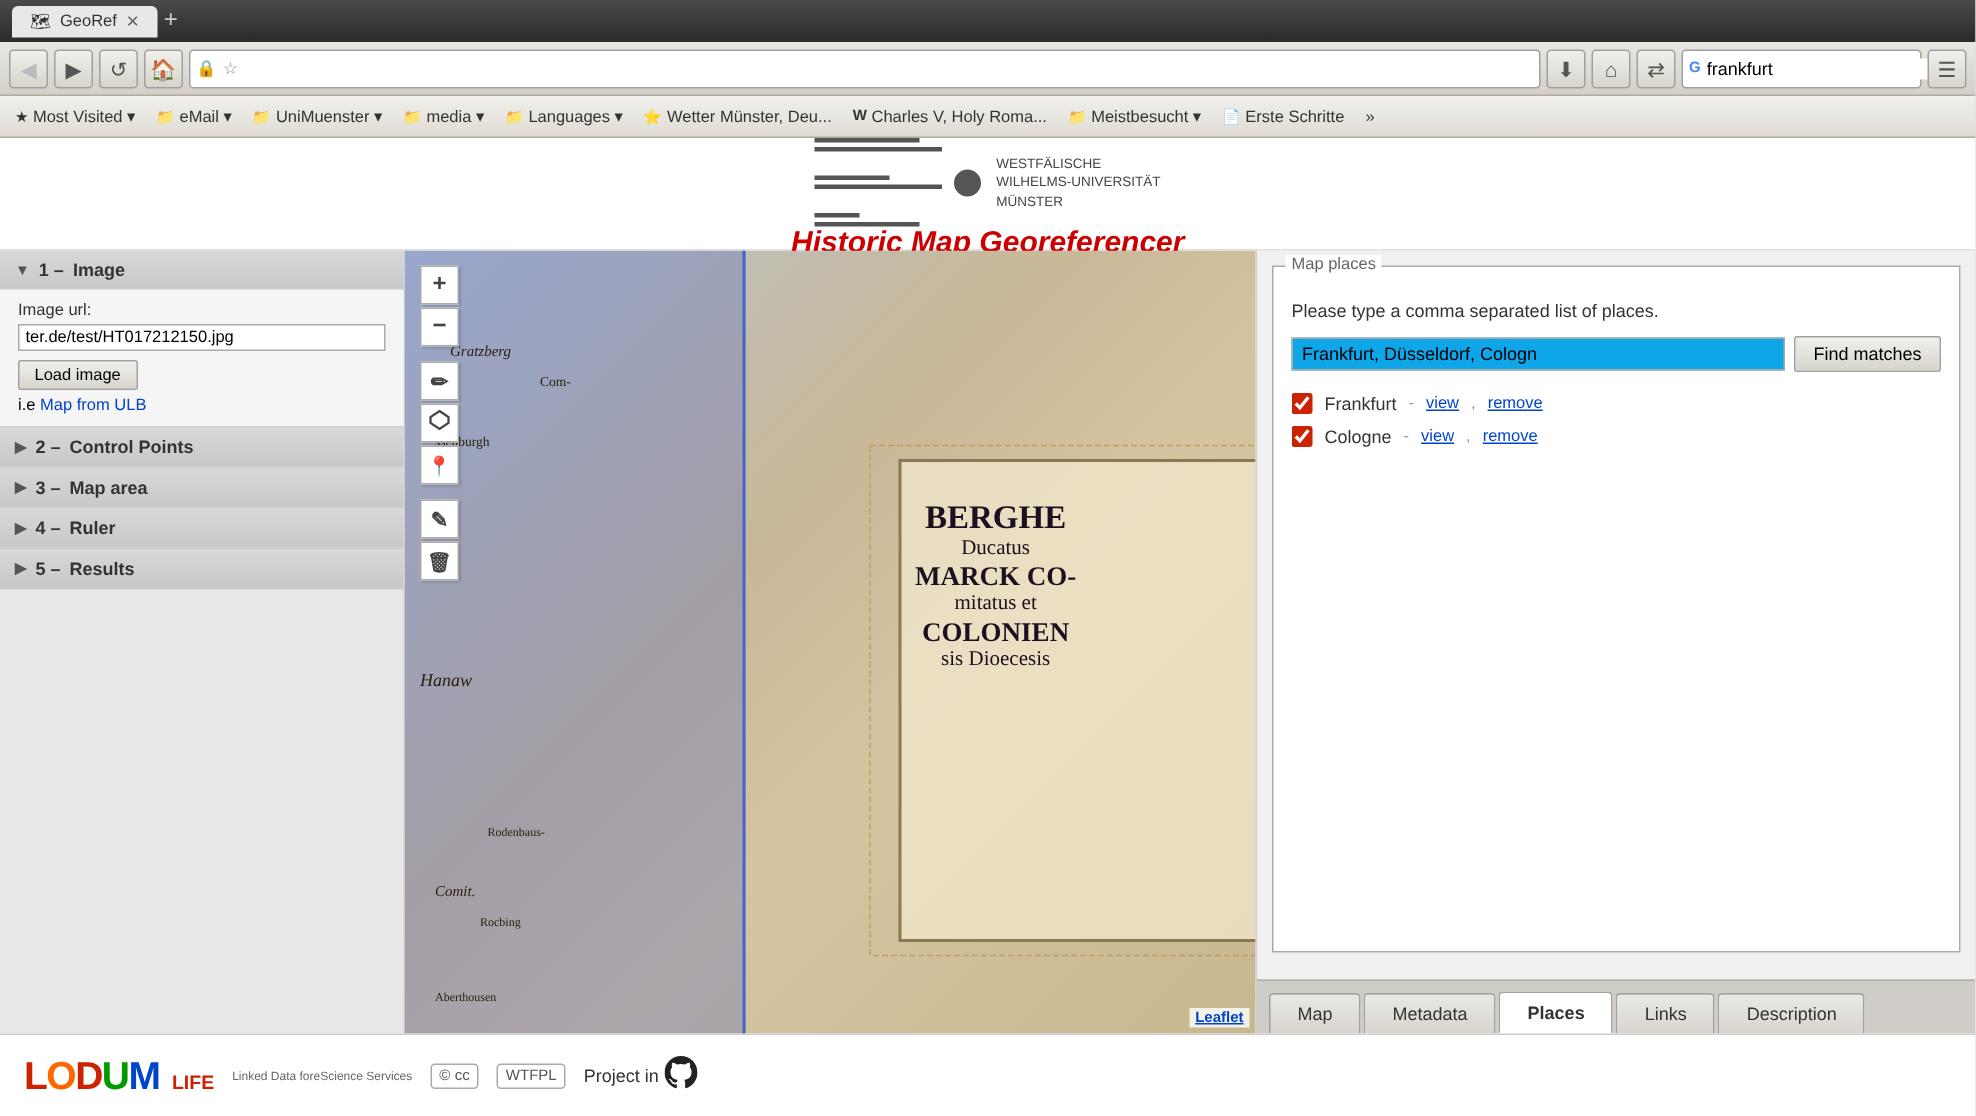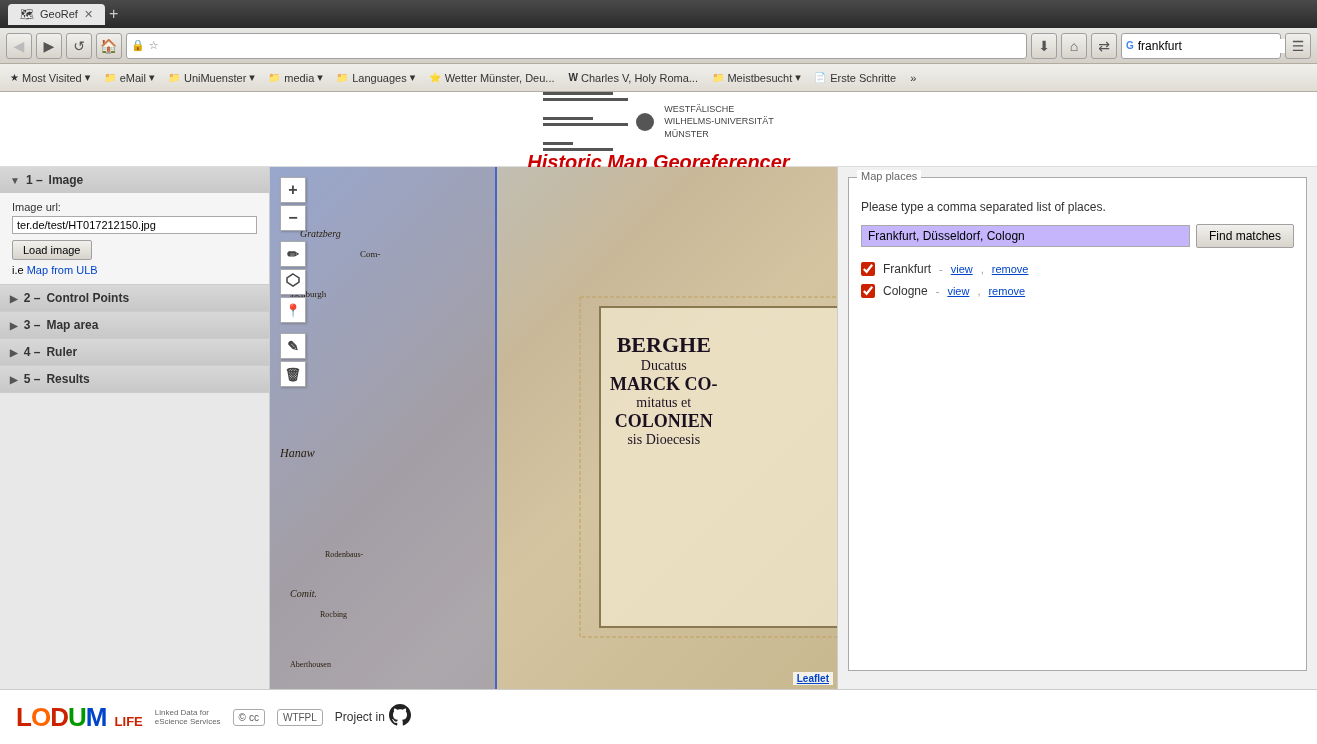--- a/index.html
+++ b/index.html
@@ -297,21 +297,21 @@
       display: flex;
       gap: 6px;
       align-items: center;
       margin-bottom: 14px;
     }
     .places-input {
       flex: 1;
       border: 1px solid #aaa;
       padding: 3px 6px;
       font-size: 12px;
-      background: #c4b5fd;
+      background: #0ea5e9;
     }
     .find-matches-btn {
       background: linear-gradient(to bottom, #f0f0ec, #d8d4cc);
       border: 1px solid #a0a0a0;
       padding: 4px 12px;
       font-size: 12px;
       cursor: pointer;
       border-radius: 2px;
       white-space: nowrap;
     }
@@ -633,32 +633,39 @@
             <span class="place-name">Cologne</span>
             <span class="place-sep">-</span>
             <a href="#" class="place-link">view</a>
             <span style="color:#999;font-size:11px;">,</span>
             <a href="#" class="place-remove">remove</a>
           </div>
 
         </div>
       </div>
 
+      <div style="height:36px;background:#d0ccc8;display:flex;align-items:flex-end;padding:0 8px;border-top:1px solid #b0aca8;">
+        <div class="bottom-tab">Map</div>
+        <div class="bottom-tab">Metadata</div>
+        <div class="bottom-tab active">Places</div>
+        <div class="bottom-tab">Links</div>
+        <div class="bottom-tab">Description</div>
+      </div>
     </div>
 
   </div>
 
   <div class="page-footer">
     <div>
       <span style="font-size:26px;font-weight:bold;letter-spacing:-1px;">
         <span style="color:#cc2200;">L</span><span style="color:#ff6600;">O</span><span style="color:#cc2200;">D</span><span style="color:#009900;">U</span><span style="color:#0044cc;">M</span>
       </span>
       <span style="font-size:13px;font-weight:bold;color:#cc2200;margin-left:2px;">LIFE</span>
     </div>
-    <div style="display:flex;flex-direction:column;">
+    <div style="display:flex;flex-direction:row;">
       <span style="font-size:8px;color:#666;">Linked Data for</span>
       <span style="font-size:8px;color:#666;">eScience Services</span>
     </div>
     <div style="display:flex;align-items:center;gap:3px;border:1px solid #aaa;border-radius:3px;padding:2px 5px;font-size:10px;color:#555;">
       <span>©</span>
       <span>cc</span>
     </div>
     <div style="display:flex;align-items:flex-end;gap:3px;border:1px solid #aaa;border-radius:3px;padding:2px 5px;font-size:10px;color:#555;">
       <span>WTFPL</span>
     </div>

